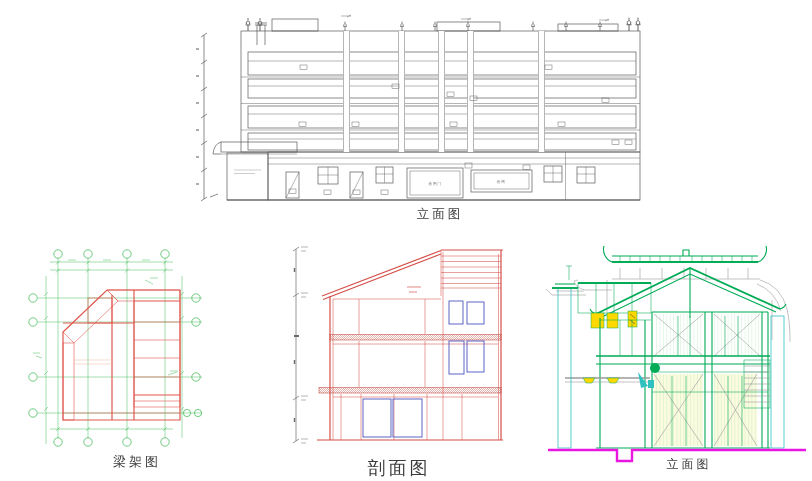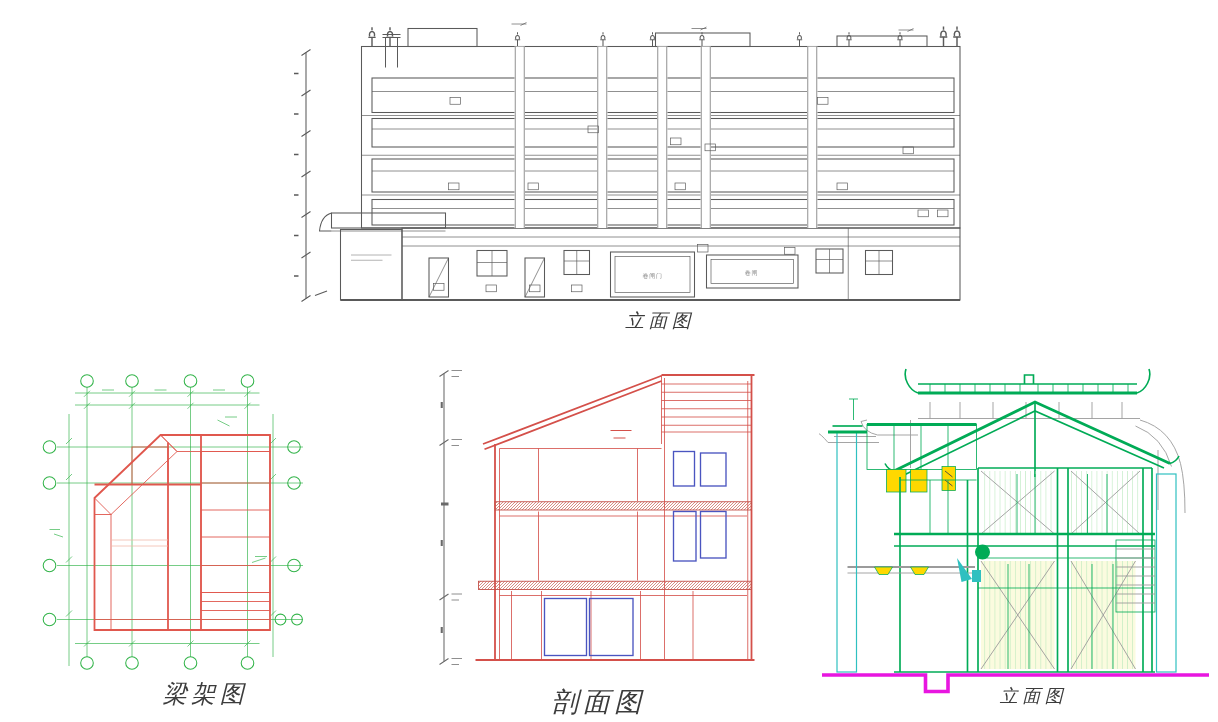--- a/index.html
+++ b/index.html
@@ -1,20 +1,20 @@
 <!DOCTYPE html>
 <html style="--paper: #ffffff; --ink: #5a5a5a; --green: #33b44a; --red: #e0584e; --hatch: #edaa94; --sred: #d4504a; --blue: #4a55c0; --tgreen: #00ab56; --yellow: #ffd800; --cyan: #2fc0c0; --magenta: #e816e0;"><head>
 <meta charset="utf-8">
 <style>
   html,body{margin:0;padding:0;background:#fff;}
   .canvas{position:relative;width:812px;height:481px;background:var(--paper,#fff);overflow:hidden;
           font-family:"DejaVu Sans","Liberation Sans",sans-serif;}
   .canvas svg{position:absolute;}
   .caption{position:absolute;width:120px;text-align:center;color:#3c3c3c;
-           font-size:12.5px;letter-spacing:3px;white-space:nowrap;font-style:italic;}
+           font-size:12.5px;letter-spacing:3px;white-space:nowrap;}
   
   .ln   {stroke:var(--ink);fill:none;stroke-width:.7;}
   .lnt  {stroke:var(--ink);fill:none;stroke-width:.45;}
   .grn  {stroke:var(--green);fill:none;stroke-width:.7;}
   .grnt {stroke:var(--green);fill:none;stroke-width:.45;}
   .red  {stroke:var(--red);fill:none;stroke-width:1.2;}
   .redt {stroke:var(--red);fill:none;stroke-width:.6;}
   .sred {stroke:var(--sred);fill:none;stroke-width:1.2;}
   .sredt{stroke:var(--sred);fill:none;stroke-width:.55;}
   .blu  {stroke:var(--blue);fill:none;stroke-width:.9;}
@@ -347,16 +347,16 @@
       <rect x="558" y="288" width="13" height="160" fill="url(#pdc)" class="cyn"></rect>
       <path d="M552 288 H578" class="tg"></path>
       <path d="M555 284 H575" class="tg1"></path>
       <rect x="771" y="316" width="13" height="132" fill="url(#pdc)" class="cyn"></rect>
     </g>
 
     <path d="M548 450 H617 V461 H632 V450 H806" class="mag"></path>
   </svg>
 
   <div class="caption" style="left:380px;top:206px">立面图</div>
-  <div class="caption" style="left:77px;top:453px;font-size:16px">梁架图</div>
+  <div class="caption" style="left:77px;top:453px;font-size:13px">梁架图</div>
   <div class="caption" style="left:339px;top:456px;font-size:18px">剖面图</div>
   <div class="caption" style="left:629px;top:456px;font-size:12px">立面图</div>
 </div>
 
 </body></html>

